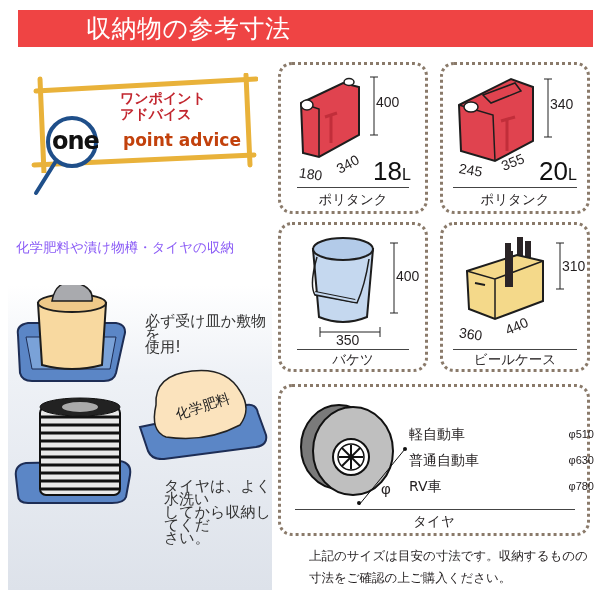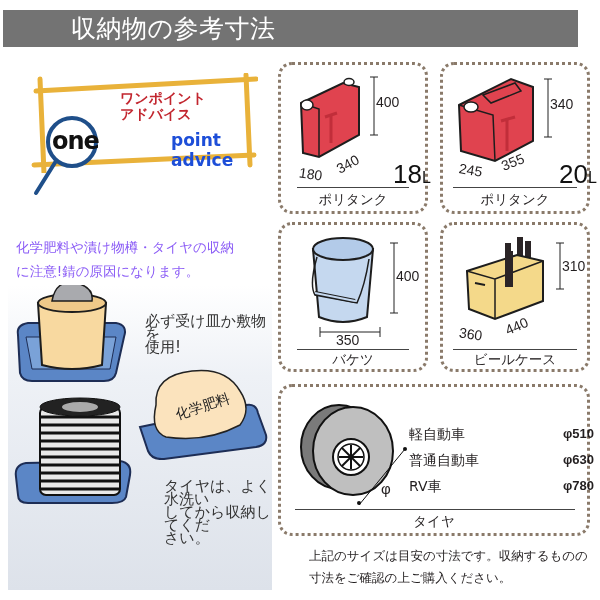--- a/index.html
+++ b/index.html
@@ -1,21 +1,21 @@
 <!DOCTYPE html>
 <html><head>
 <meta charset="utf-8">
 <style>
   * { box-sizing: border-box; margin: 0; padding: 0; }
   html, body { width: 600px; height: 600px; background: #fff; overflow: hidden; }
   body { position: relative; font-family: "DejaVu Sans", sans-serif; color: #231f20; }
 
   .header {
-    position: absolute; left: 3px; top: 10px; width: 575px; height: 37px;
-    background: #737373;
+    position: absolute; left: 18px; top: 10px; width: 575px; height: 37px;
+    background: #ef4444;
   }
   .header-title {
     position: absolute; left: 68px; top: 3px; color: #fff;
     font-size: 25px; line-height: 31px; letter-spacing: 0.5px;
     font-family: "DejaVu Sans", sans-serif;
   }
 
   
   .left-panel {
     position: absolute; left: 8px; top: 60px; width: 264px; height: 470px;
@@ -25,22 +25,22 @@
     background: linear-gradient(#ffffff 0%, #eef1f6 30%, #dde2ea 100%);
   }
   .advice-frame {
     position: absolute; left: 20px; top: 13px; width: 230px; height: 100px;
   }
   .advice-jp {
     position: absolute; left: 112px; top: 30px; color: #c2262f; font-weight: bold;
     font-size: 14px; line-height: 16px;
   }
   .advice-en {
-    position: absolute; left: 115px; top: 70px; color: #1d4ed8; font-weight: bold;
-    font-size: 17px; line-height: 20px; margin-left: 48px;
+    position: absolute; left: 115px; top: 70px; color: #c2410c; font-weight: bold;
+    font-size: 17px; line-height: 20px;
   }
   .one-text {
     position: absolute; left: 44px; top: 69px; color: #111; font-weight: 900;
     font-size: 24px; line-height: 24px; letter-spacing: -1px;
   }
   .warn-text {
     position: absolute; left: 8px; top: 175px; width: 260px;
     font-size: 13.5px; line-height: 24px; color: #8b5cf6;
   }
   .note {
@@ -49,39 +49,38 @@
 
   
   .card {
     position: absolute; border: 3px dotted #8a7a6a; border-radius: 14px;
   }
   .card .dim {
     position: absolute; font-size: 14px; color: #231f20; line-height: 14px;
     font-family: "Liberation Sans", sans-serif;
   }
   .card .vol {
-    position: absolute; font-size: 26px; line-height: 35px; color: #111;
+    position: absolute; font-size: 26px; line-height: 29px; color: #111;
     font-family: "Liberation Sans", sans-serif;
-    margin-left: 20px;
   }
   .card .vol small { font-size: 16px; }
   .card .rule {
     position: absolute; height: 1px; background: #444;
   }
   .card .label {
     position: absolute; font-size: 13.5px; color: #231f20; text-align: center;
     line-height: 16px;
   }
   .tire-table {
     position: absolute; left: 128px; top: 34px; width: 185px;
   }
   .tire-row {
     display: flex; justify-content: space-between; height: 26px; font-size: 14px; line-height: 26px; gap: 40px;
   }
-  .tire-row .val { font-family: "Liberation Sans", sans-serif; font-size: 13px; font-weight: bold; }
+  .tire-row .val { font-family: "Liberation Sans", sans-serif; font-size: 11px; }
 
   .footer-note {
     position: absolute; left: 278px; top: 545px; width: 320px;
     font-size: 12.5px; line-height: 22px; color: #231f20; margin-left: 31px;
   }
 </style>
 </head>
 <body>
 
 <div class="header">
@@ -104,21 +103,20 @@
 
   <svg style="position:absolute;left:18px;top:55px" width="80" height="90" viewBox="0 0 80 90">
     <circle cx="46" cy="27" r="24" fill="#fff" stroke="#1f4f8a" stroke-width="4"></circle>
     <line x1="30" y1="46" x2="10" y2="78" stroke="#1f4f8a" stroke-width="4" stroke-linecap="round"></line>
   </svg>
   <div class="one-text">one</div>
   <div class="advice-en">point advice</div>
 
   <div class="warn-text">
     <div>化学肥料や漬け物樽・タイヤの収納</div>
-    <div>に注意!錆の原因になります。</div>
   </div>
 
   <svg style="position:absolute;left:4px;top:225px" width="120" height="100" viewBox="0 0 120 100">
     <path d="M6 50 Q4 40 16 38 L104 38 Q116 40 112 52 L104 88 Q102 96 92 96 L20 96 Q10 96 8 88 Z" fill="#5b86c6" stroke="#1d2d55" stroke-width="2"></path>
     <path d="M14 52 L104 52 L98 84 L20 84 Z" fill="#7aa2d8" stroke="#1d2d55" stroke-width="1"></path>
     <path d="M26 18 L94 18 L90 80 Q60 88 30 80 Z" fill="#f8d9a0" stroke="#1d1d1d" stroke-width="2"></path>
     <ellipse cx="60" cy="18" rx="34" ry="9" fill="#efc989" stroke="#1d1d1d" stroke-width="2"></ellipse>
     <path d="M40 16 Q44 -6 64 -2 Q82 2 80 16 Z" fill="#a9aaae" stroke="#1d1d1d" stroke-width="1.5"></path>
   </svg>
   <div class="note" style="left:137px;top:255px;">

